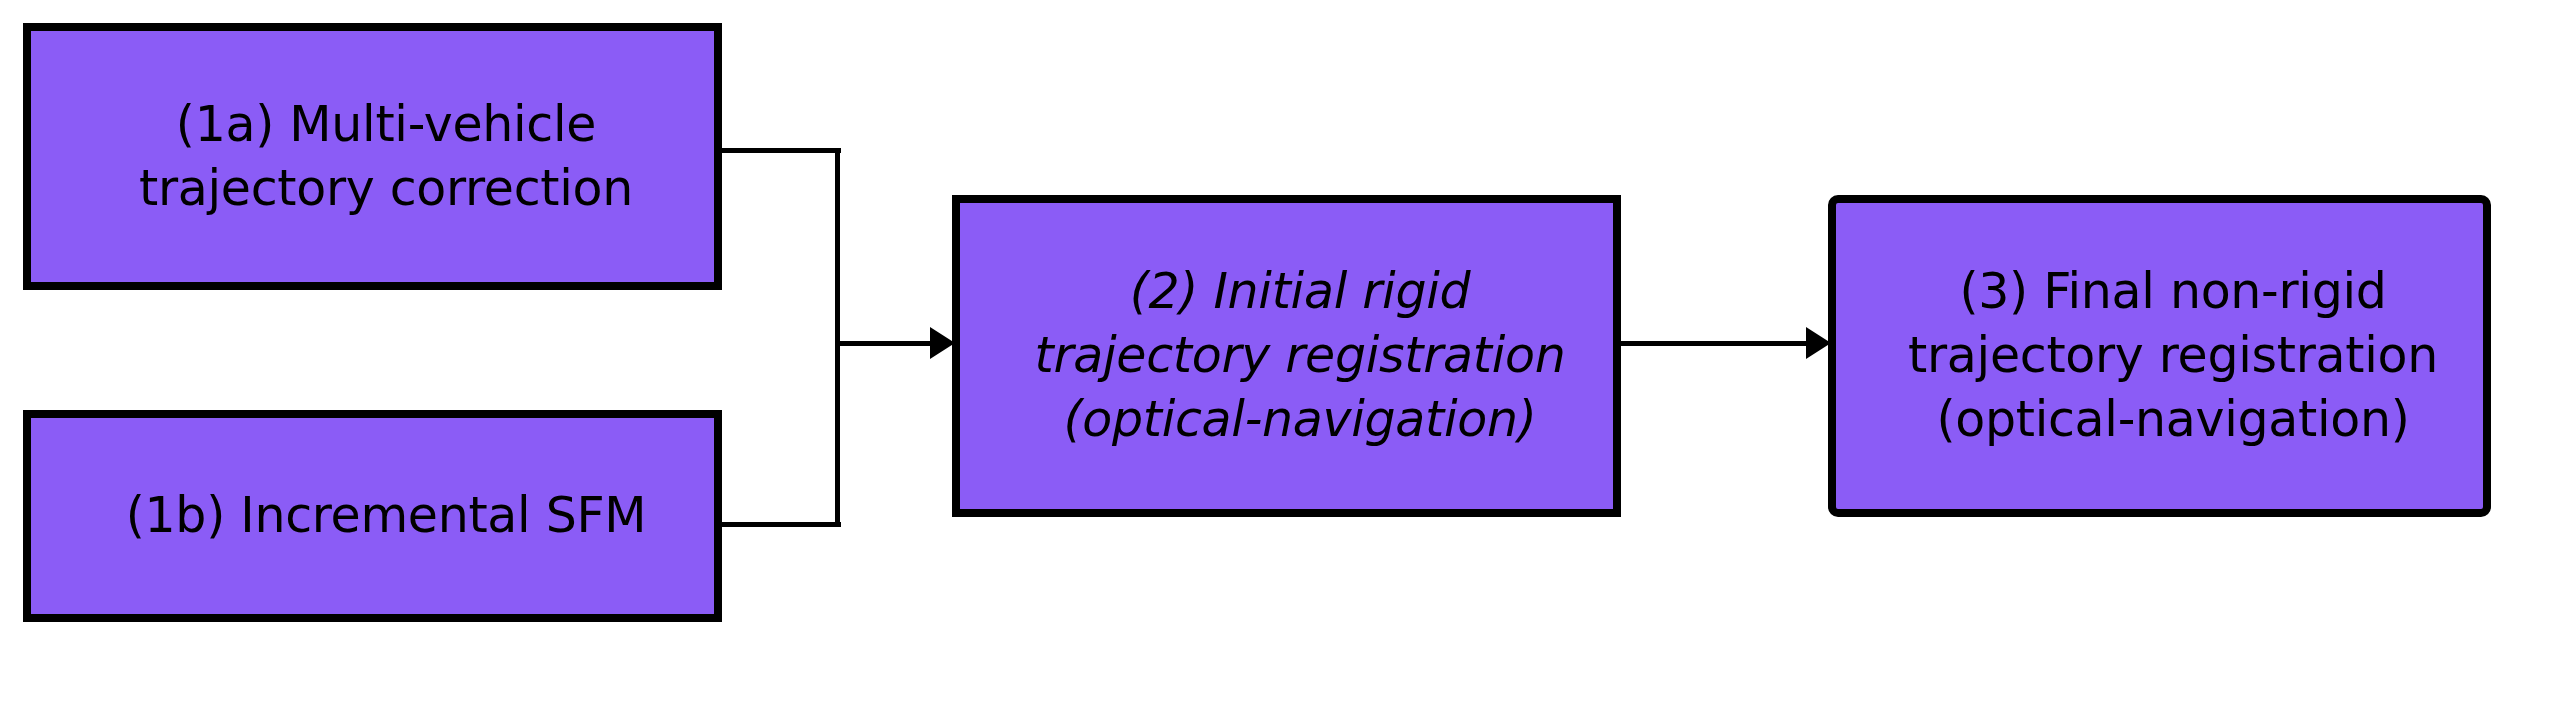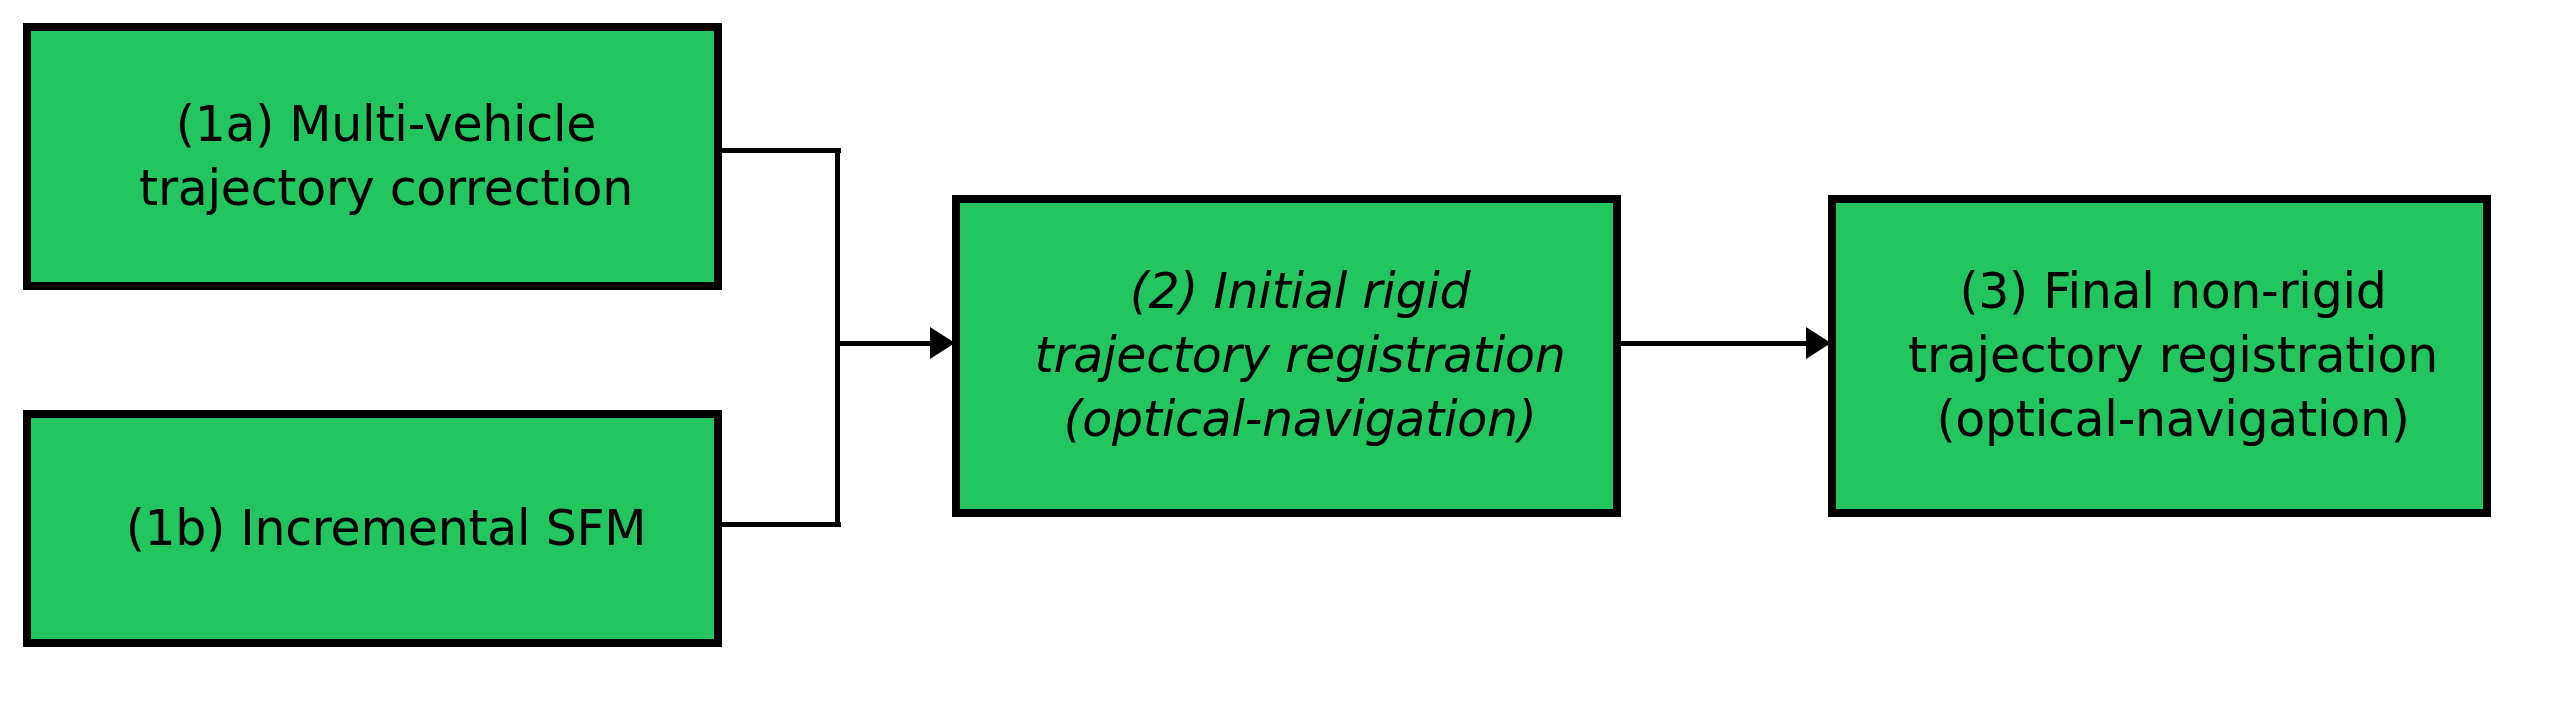--- a/index.html
+++ b/index.html
@@ -13,21 +13,21 @@
   #canvas {
     position: relative;
     width: 2576px;
     height: 704px;
     background: #ffffff;
     overflow: hidden;
   }
   .node {
     position: absolute;
     box-sizing: border-box;
-    background: #22c55e;
+    background: #8b5cf6;
     border: 8.6px solid #000000;
     display: flex;
     flex-direction: column;
     align-items: center;
     justify-content: center;
     z-index: 3;
     padding-left: 27px;
   }
   .node-label {
     font-family: "DejaVu Sans", sans-serif;
@@ -35,23 +35,23 @@
     line-height: 1.30;
     color: #000000;
     text-align: center;
     white-space: pre-line;
     letter-spacing: -0.3px;
     font-weight: 400;
   }
 
   
   #node-1a { left: 23px;   top: 23px;  width: 699px; height: 267px; }
-  #node-1b { left: 23px;   top: 410px; width: 699px; height: 237px; }
+  #node-1b { left: 23px;   top: 410px; width: 699px; height: 212px; }
   #node-2  { left: 952px; top: 195px; width: 669px; height: 322px; font-style: italic; }
-  #node-3  { left: 1828px; top: 195px; width: 663px; height: 322px; }
+  #node-3  { left: 1828px; top: 195px; width: 663px; height: 322px; border-radius: 10px; }
 
   
   .conn {
     position: absolute;
     background: #000000;
     z-index: 1;
   }
   .h-seg { height: 5.2px; }
   .v-seg { width: 5.2px; }
 

